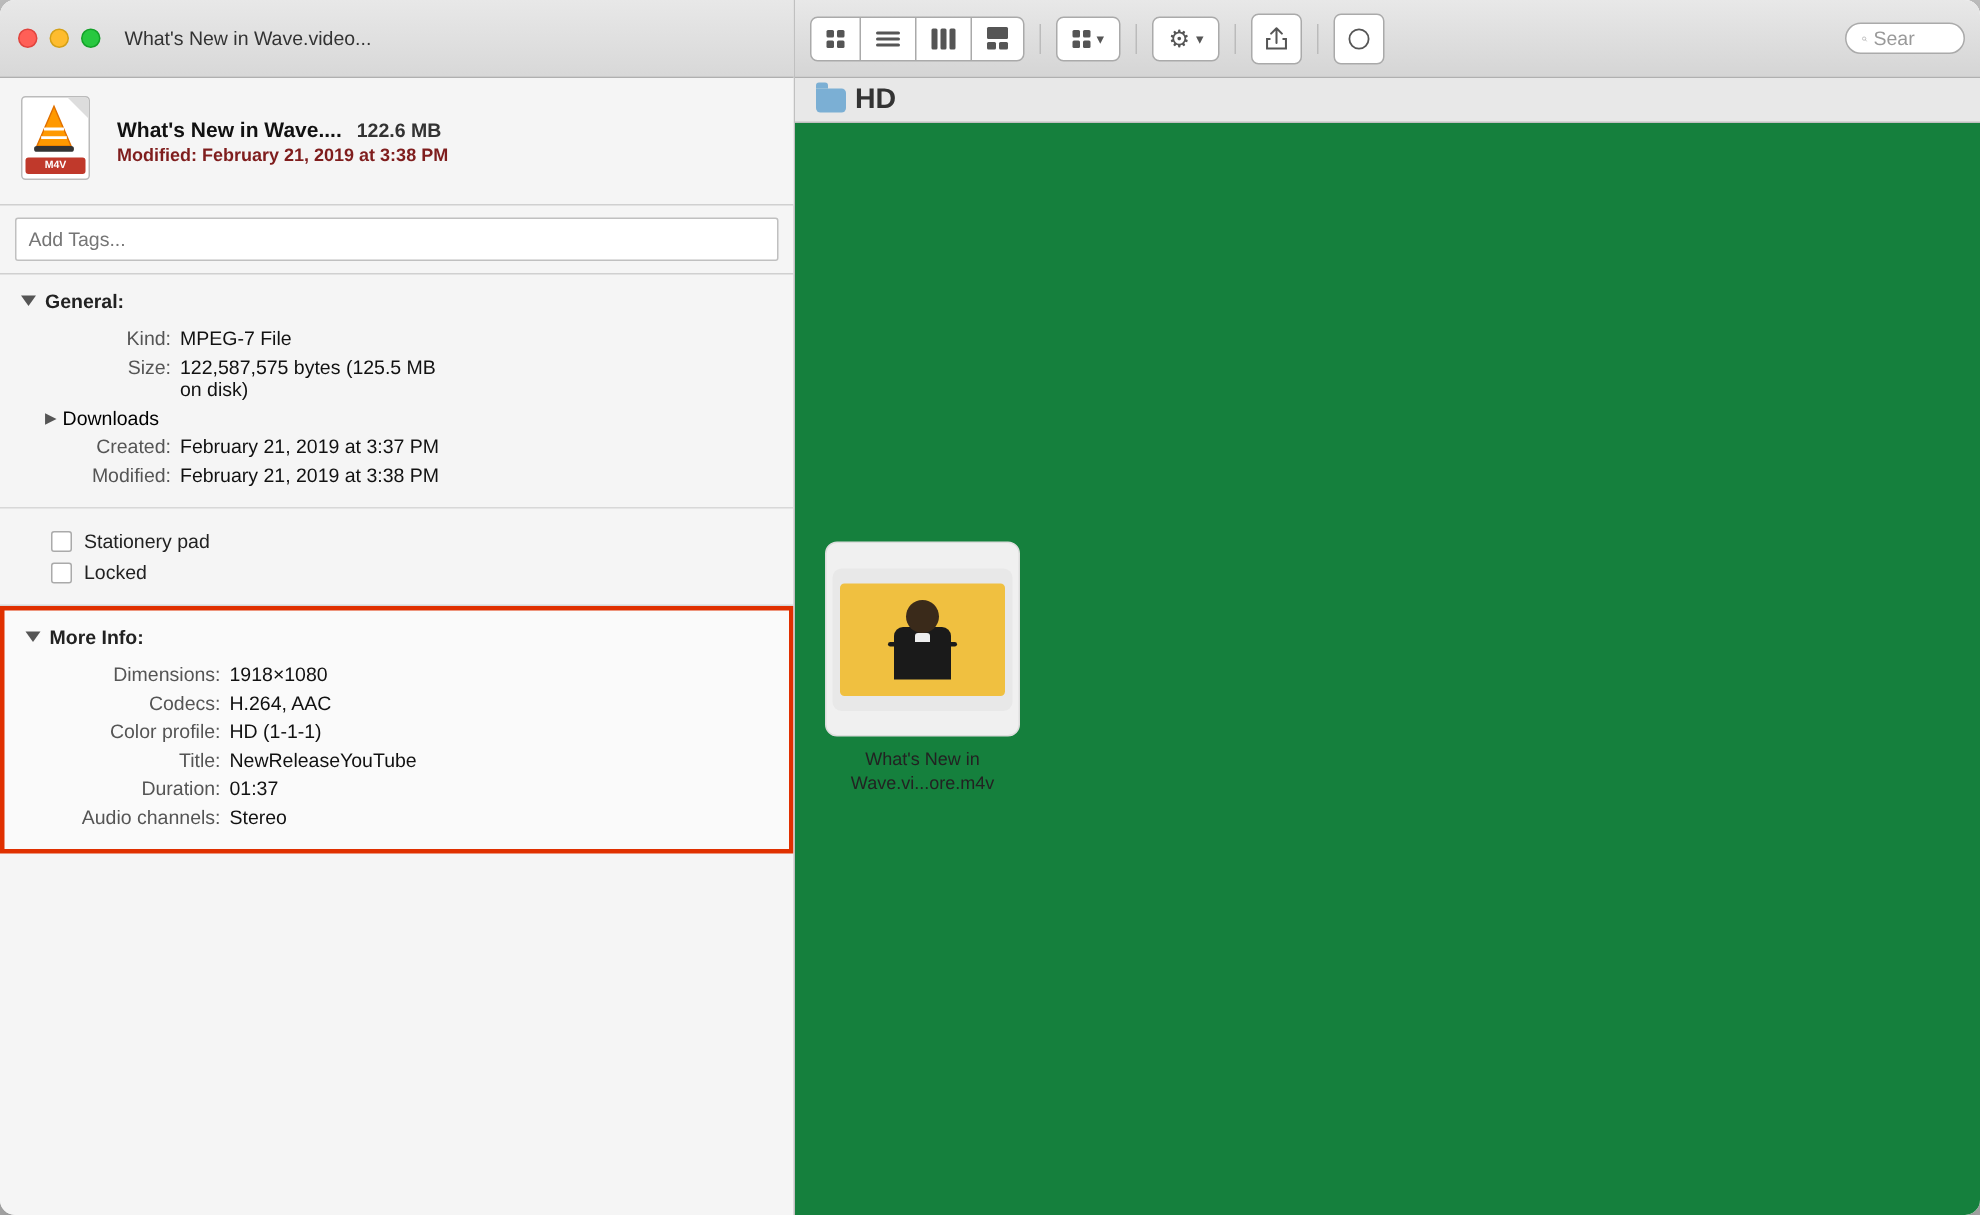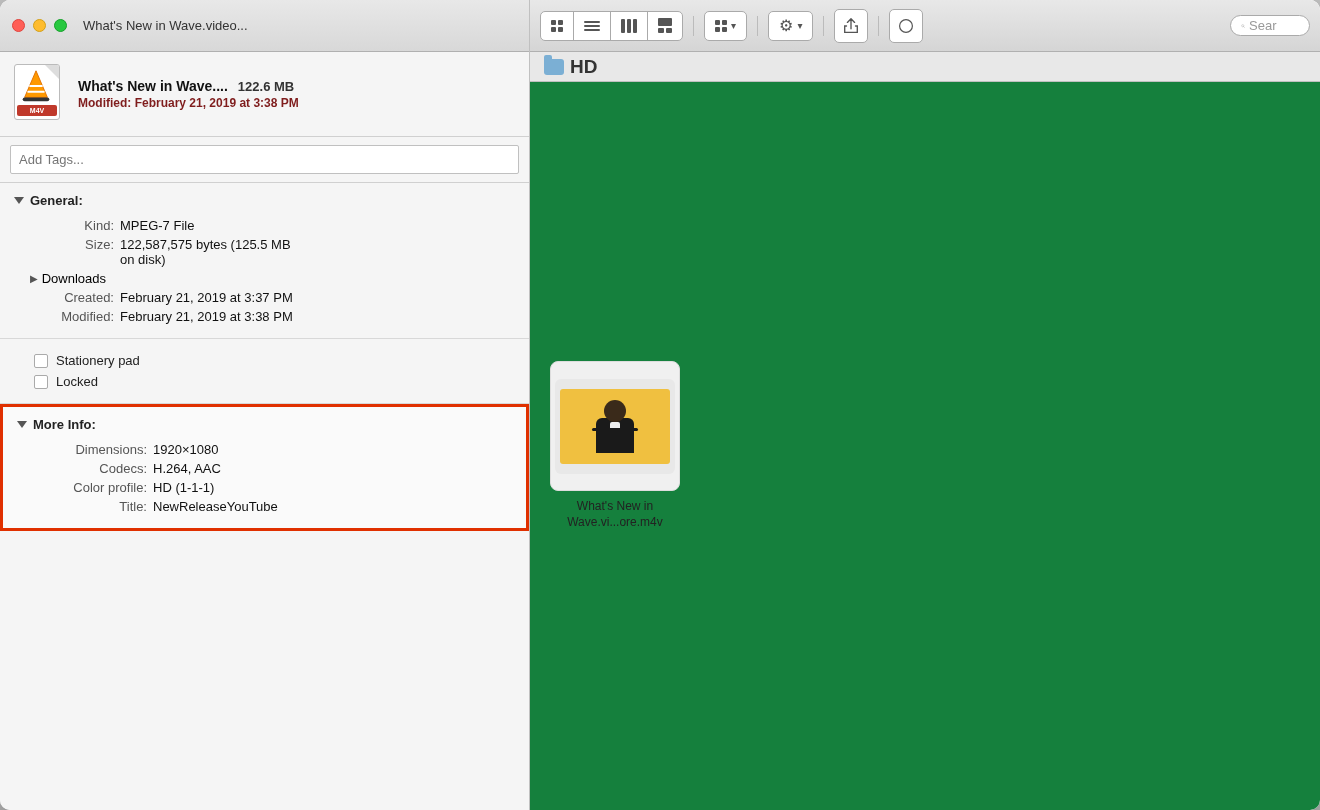--- a/index.html
+++ b/index.html
@@ -464,33 +464,41 @@
       </div>
 
       <div class="section more-info">
         <div class="section-header">
           <span class="triangle"></span>
           <span>More Info:</span>
         </div>
 
         <div class="info-row">
           <span class="info-label" style="min-width:130px;">Dimensions:</span>
-          <span class="info-value">1920×1080</span>
+          <span class="info-value">1918×1080</span>
         </div>
         <div class="info-row">
           <span class="info-label" style="min-width:130px;">Codecs:</span>
           <span class="info-value">H.264, AAC</span>
         </div>
         <div class="info-row">
           <span class="info-label" style="min-width:130px;">Color profile:</span>
           <span class="info-value">HD (1-1-1)</span>
         </div>
         <div class="info-row">
           <span class="info-label" style="min-width:130px;">Title:</span>
           <span class="info-value">NewReleaseYouTube</span>
+        </div>
+        <div class="info-row">
+          <span class="info-label" style="min-width:130px;">Duration:</span>
+          <span class="info-value">01:37</span>
+        </div>
+        <div class="info-row">
+          <span class="info-label" style="min-width:130px;">Audio channels:</span>
+          <span class="info-value">Stereo</span>
         </div>
       </div>
 
     </div>
   </div>
 
   <div class="finder-panel">
 
     <div class="finder-toolbar">
 

